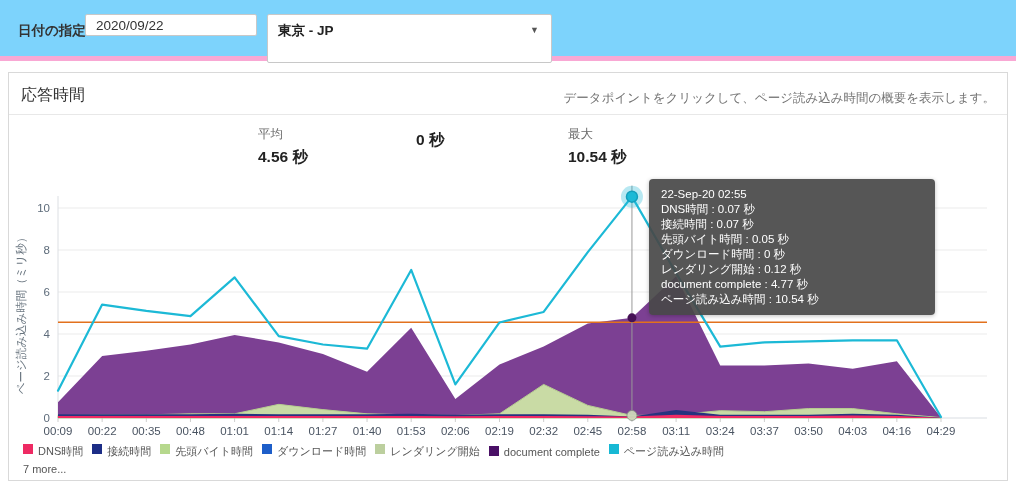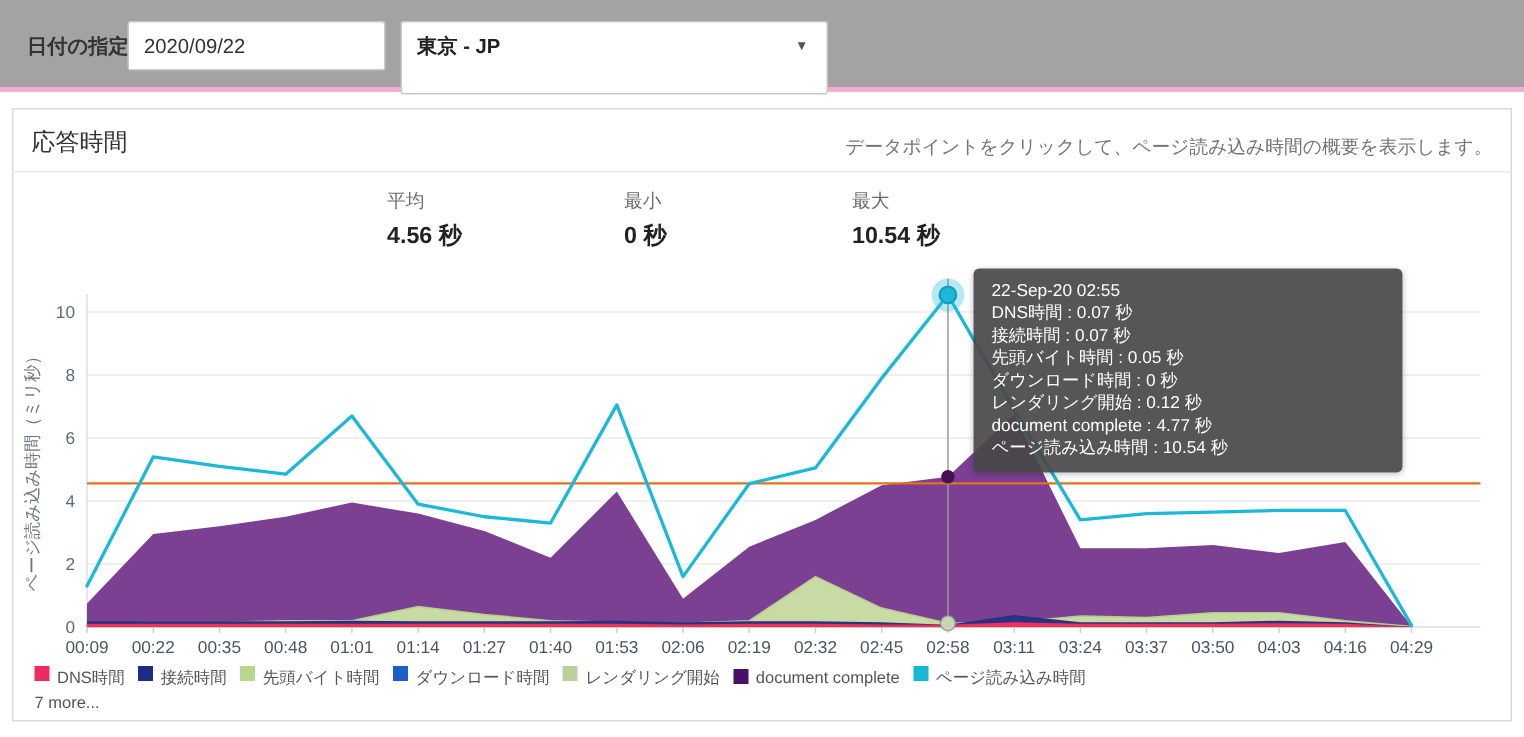--- a/index.html
+++ b/index.html
@@ -1,23 +1,23 @@
 <!DOCTYPE html>
 <html><head>
 <meta charset="utf-8">
 <style>
   * { margin:0; padding:0; box-sizing:border-box; }
   html,body { width:1016px; height:491px; background:#fff; overflow:hidden;
     font-family:"Liberation Sans","DejaVu Sans",sans-serif; }
   
   .topbar { position:absolute; left:0; top:0; width:1016px; height:61px;
-    background:#a3a3a3; border-bottom:3px solid #f9a8d4; }
+    background:#7dd3fc; border-bottom:5px solid #f9a8d4; }
   .topbar-label { position:absolute; left:18px; top:0; height:61px; line-height:61px;
     font-size:13.5px; font-weight:700; color:#333; }
-  .date-input { position:absolute; left:85px; top:14px; width:172px; height:33px;
+  .date-input { position:absolute; left:85px; top:14px; width:172px; height:22px;
     border:1px solid #c8c8c8; border-radius:2px; padding:0 10px; font-size:13.5px;
     color:#333; font-family:inherit; background:#fff; }
   .loc-select { position:absolute; left:267px; top:14px; width:285px; height:49px;
     border:1px solid #c8c8c8; border-radius:2px; background:#fff; cursor:pointer; }
   .loc-select .val { position:absolute; left:10px; top:0; height:31px; line-height:31px;
     font-size:13.5px; font-weight:600; color:#222; }
   .loc-select .caret { position:absolute; right:12px; top:0; height:31px; line-height:31px;
     font-size:9px; color:#555; }
   
   .panel { position:absolute; left:8px; top:72px; width:1000px; height:409px;
@@ -62,21 +62,20 @@
 <div class="panel">
   <div class="panel-title">応答時間</div>
   <div class="panel-hint">データポイントをクリックして、ページ読み込み時間の概要を表示します。</div>
   <div class="panel-divider"></div>
 
   <div class="stat" id="stat-avg">
     <div class="lbl">平均</div>
     <div class="val">4.56 秒</div>
   </div>
   <div class="stat" id="stat-min">
-    <div class="lbl">最小</div>
     <div class="val">0 秒</div>
   </div>
   <div class="stat" id="stat-max">
     <div class="lbl">最大</div>
     <div class="val">10.54 秒</div>
   </div>
 
   <svg id="chart-svg" width="1000" height="265" viewBox="0 0 1000 265">
       <line x1="49" x2="978" y1="243" y2="243" stroke="#d9dde2" stroke-width="1"></line>
       <text x="41" y="247" text-anchor="end" class="tick">0</text>

